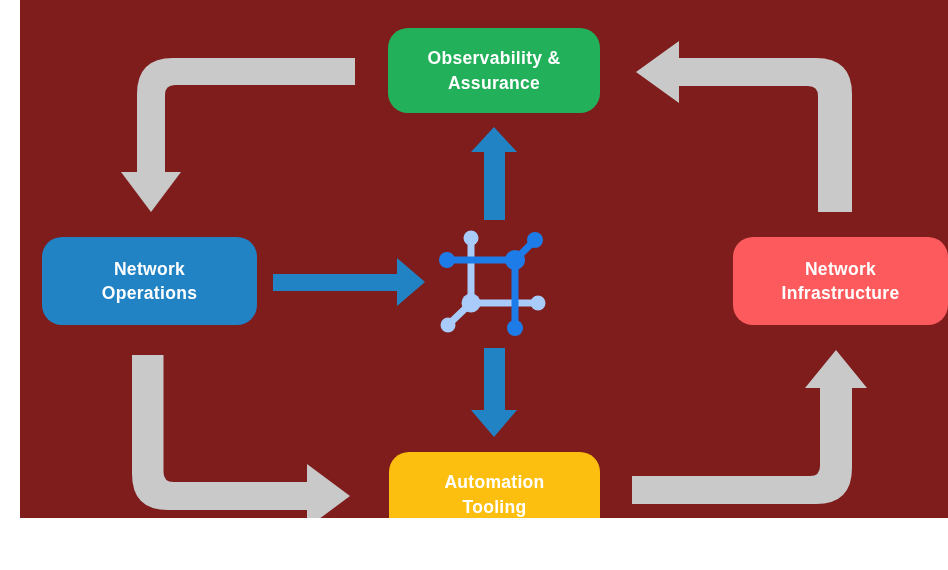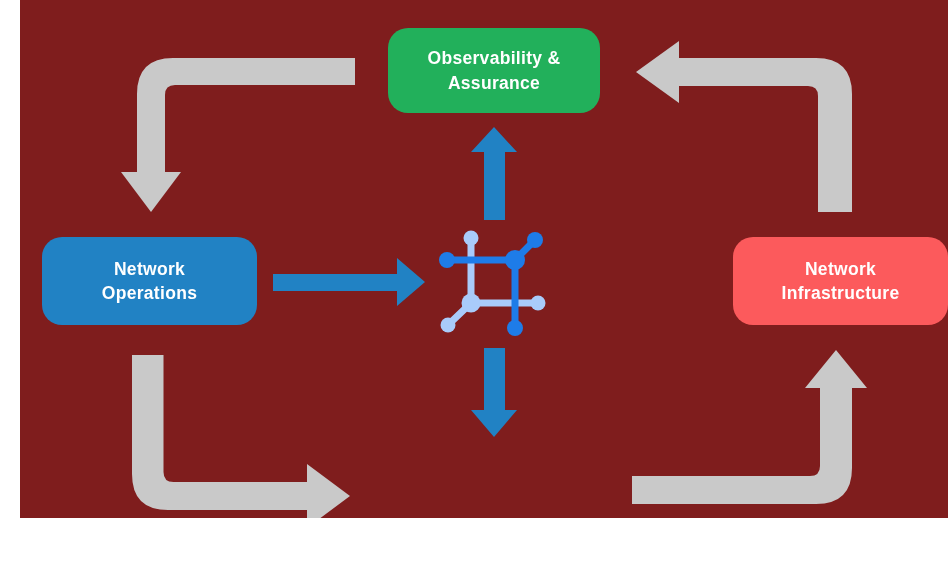--- a/index.html
+++ b/index.html
@@ -43,20 +43,22 @@
 
   <div class="node node-observability" style="background-color: rgb(34, 176, 91);">Observability &amp;
 Assurance</div>
 
   <div class="node node-operations" style="background-color: rgb(33, 130, 196);">Network
 Operations</div>
 
   <div class="node node-infrastructure" style="background-color: rgb(252, 90, 92);">Network
 Infrastructure</div>
 
+  <div class="node node-automation" style="background-color: rgb(253, 191, 15);">Automation
+Tooling</div>
 
   <svg class="center-icon" viewBox="0 0 120 120">
     <g stroke="#A9CBFA" stroke-width="7" stroke-linecap="round" fill="none">
       <path d="M36,10 L36,75 L103,75"></path>
       <path d="M36,75 L13,97"></path>
     </g>
     <g fill="#A9CBFA">
       <circle cx="36" cy="10" r="7.5"></circle>
       <circle cx="103" cy="75" r="7.5"></circle>
       <circle cx="13" cy="97" r="7.5"></circle>

